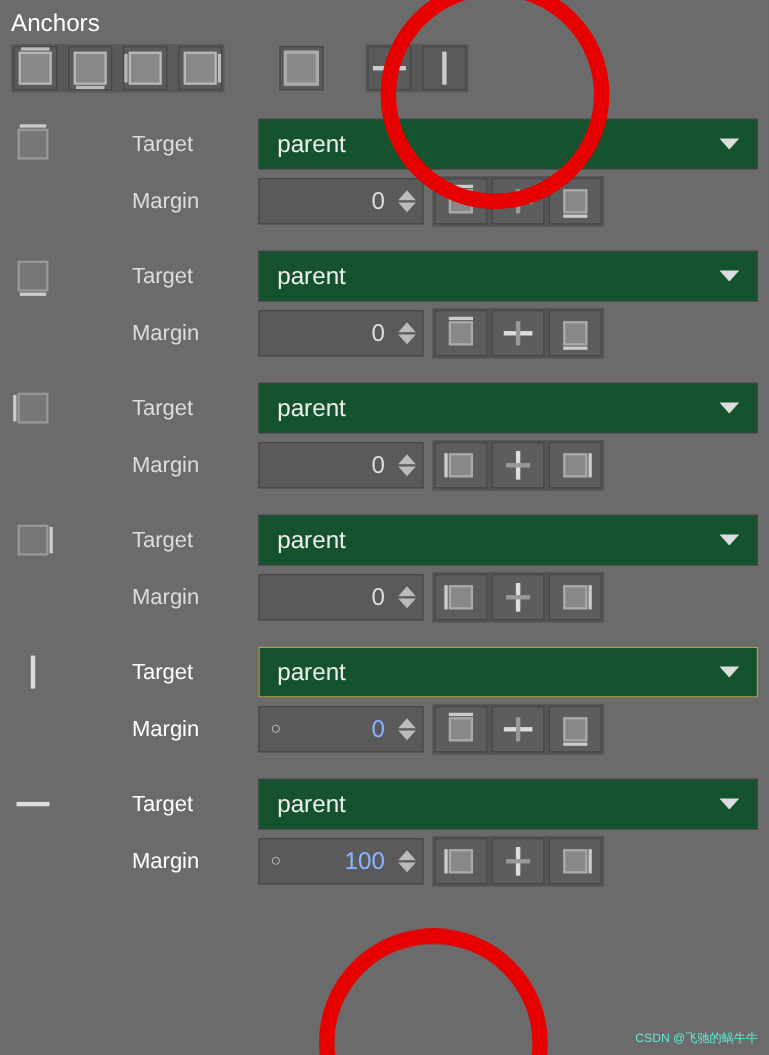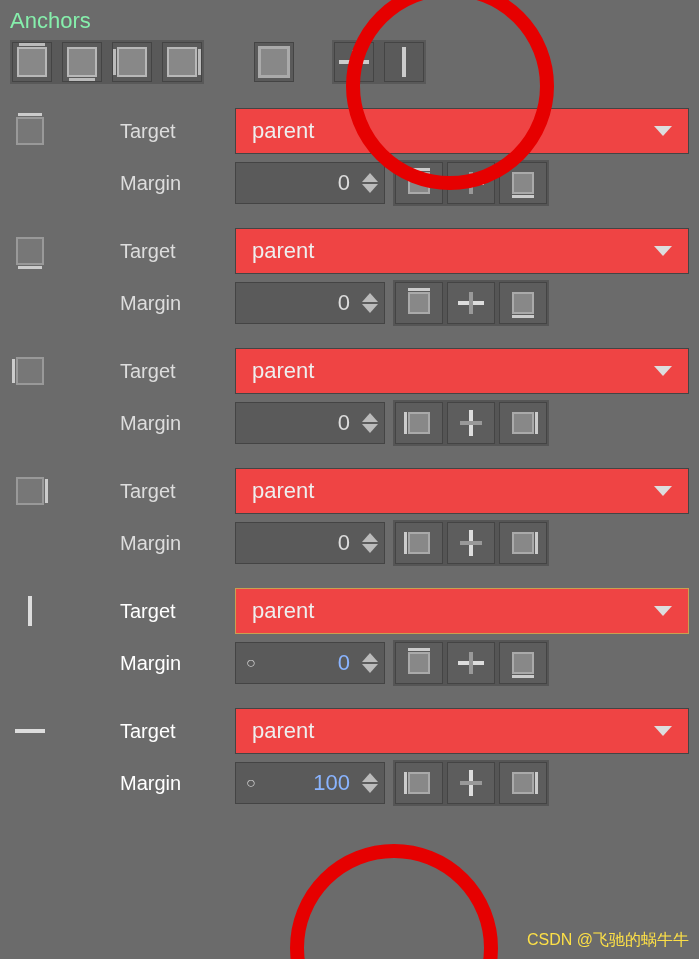--- a/index.html
+++ b/index.html
@@ -1,17 +1,17 @@
 <!DOCTYPE html>
 <html><head>
 <meta charset="utf-8">
 <style>
 html,body{margin:0;padding:0;background:#6b6b6b;font-family:sans-serif;color:#ddd;font-size:20px;}
 .panel{width:699px;height:959px;background:#6b6b6b;position:relative;padding:8px 10px;box-sizing:border-box;filter:blur(0.6px);}
-.title{font-size:22px;color:#86efac;margin-bottom:6px;}
+.title{font-size:22px;color:#ffffff;margin-bottom:6px;}
 .anchor-row{display:flex;gap:10px;align-items:center;margin-bottom:12px;}
 .anchor-btn{width:40px;height:40px;background:#5a5a5a;border:1px solid #444;display:flex;align-items:center;justify-content:center;box-sizing:border-box;}
 .anchor-group{display:flex;gap:10px;background:#595959;padding:2px;}
 .sq{width:26px;height:26px;border:2px solid #b8b8b8;background:#888;position:relative;}
 .sq.top::before{content:"";position:absolute;left:0;right:0;top:-6px;height:3px;background:#bbb;}
 .sq.bottom::before{content:"";position:absolute;left:0;right:0;bottom:-6px;height:3px;background:#bbb;}
 .sq.left::before{content:"";position:absolute;top:0;bottom:0;left:-6px;width:3px;background:#bbb;}
 .sq.right::before{content:"";position:absolute;top:0;bottom:0;right:-6px;width:3px;background:#bbb;}
 .sq.fill{background:#888;border:3px solid #aaa;}
 .cross-h{width:30px;height:4px;background:#ccc;position:relative;}
@@ -22,21 +22,21 @@
 .side-icon{width:40px;height:40px;display:flex;align-items:center;justify-content:center;}
 .side-icon .ic{width:24px;height:24px;border:2px solid #999;background:#777;position:relative;}
 .ic.t::after{content:"";position:absolute;left:0;right:0;top:-6px;height:3px;background:#ccc;}
 .ic.b::after{content:"";position:absolute;left:0;right:0;bottom:-6px;height:3px;background:#ccc;}
 .ic.l::after{content:"";position:absolute;top:0;bottom:0;left:-6px;width:3px;background:#ccc;}
 .ic.r::after{content:"";position:absolute;top:0;bottom:0;right:-6px;width:3px;background:#ccc;}
 .ic.vc{border:none;width:4px;height:30px;background:#ddd;}
 .ic.hc{border:none;width:30px;height:4px;background:#ddd;}
 .label{color:#ddd;font-size:20px;}
 .label.bold{color:#fff;font-weight:500;}
-.combo{height:46px;background:#ef4444;border:1px solid #444;display:flex;align-items:center;justify-content:space-between;padding:0 16px;font-size:22px;color:#eee;box-sizing:border-box;}
+.combo{height:46px;background:#14532d;border:1px solid #444;display:flex;align-items:center;justify-content:space-between;padding:0 16px;font-size:22px;color:#eee;box-sizing:border-box;}
 .combo.hl{border:1px solid #c9a050;}
 .combo .arrow{width:0;height:0;border-left:9px solid transparent;border-right:9px solid transparent;border-top:10px solid #ddd;}
 .margin-group{display:flex;gap:8px;align-items:center;}
 .spin{height:42px;width:150px;background:#5a5a5a;border:1px solid #444;display:flex;align-items:center;justify-content:flex-end;padding:0 6px 0 10px;box-sizing:border-box;color:#ddd;font-size:22px;gap:8px;}
 .spin .val{flex:1;text-align:right;padding-right:4px;}
 .spin .val.blue{color:#8ab4ff;}
 .spin .dot{color:#ccc;font-size:16px;}
 .spinner{display:flex;flex-direction:column;gap:2px;}
 .spinner .up{width:0;height:0;border-left:8px solid transparent;border-right:8px solid transparent;border-bottom:9px solid #bbb;}
 .spinner .dn{width:0;height:0;border-left:8px solid transparent;border-right:8px solid transparent;border-top:9px solid #bbb;}
@@ -47,21 +47,21 @@
 .mini.hc .bar{width:26px;height:4px;background:#ddd;position:relative;}
 .mini.hc .bar::after{content:"";position:absolute;left:50%;top:-9px;width:4px;height:22px;background:#999;transform:translateX(-50%);}
 .mini.by .m-sq::after{content:"";position:absolute;left:-2px;right:-2px;bottom:-6px;height:3px;background:#ccc;}
 .mini.lx .m-sq::after{content:"";position:absolute;top:-2px;bottom:-2px;left:-6px;width:3px;background:#ccc;}
 .mini.vc .vbar{width:4px;height:26px;background:#ddd;position:relative;}
 .mini.vc .vbar::after{content:"";position:absolute;top:50%;left:-9px;height:4px;width:22px;background:#999;transform:translateY(-50%);}
 .mini.rx .m-sq::after{content:"";position:absolute;top:-2px;bottom:-2px;right:-6px;width:3px;background:#ccc;}
 .circle{position:absolute;border:14px solid #e60000;border-radius:50%;pointer-events:none;}
 .circle.c1{width:180px;height:180px;left:346px;top:-18px;}
 .circle.c2{width:180px;height:180px;left:290px;top:844px;}
-.watermark{position:absolute;right:10px;bottom:8px;font-size:16px;color:#fde047;text-align:center;}
+.watermark{position:absolute;right:10px;bottom:8px;font-size:11px;color:#5eead4;text-align:center;}
 </style>
 </head>
 <body>
 
 <div class="panel">
   <div class="title">Anchors</div>
 
   <div class="anchor-row">
     <div class="anchor-group">
       <div class="anchor-btn">

